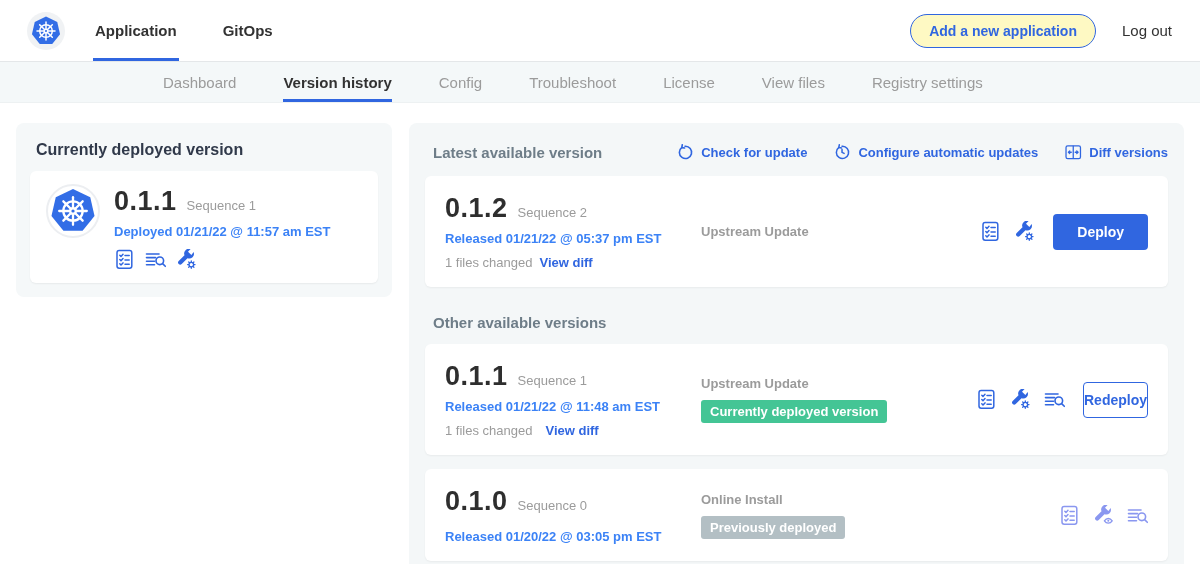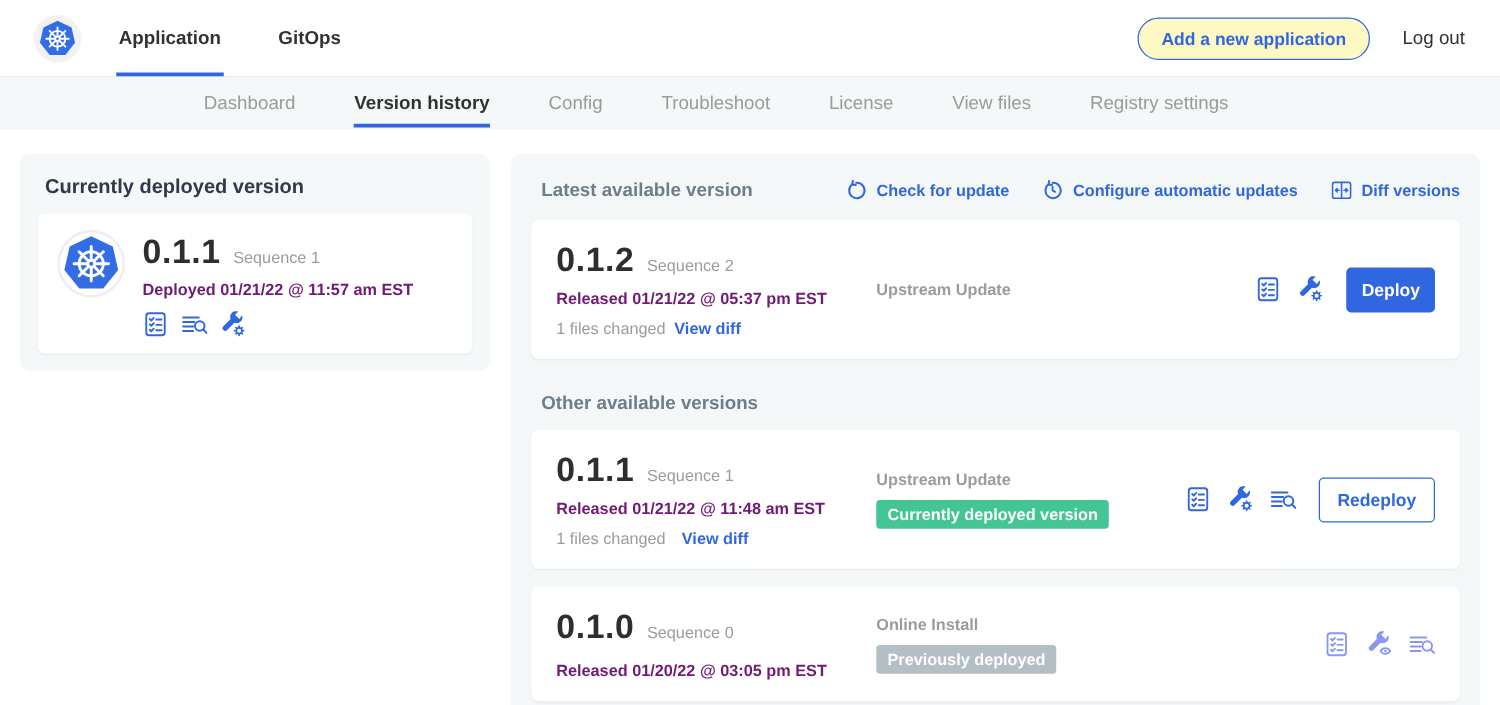--- a/index.html
+++ b/index.html
@@ -39,21 +39,21 @@
   .deployed-card { background:#fff; border-radius:6px; box-shadow:0 1px 2px rgba(0,0,0,.06);
     padding:13px 16px; display:flex; align-items:flex-start; }
   .deployed-logo { width:54px; height:54px; border-radius:50%; border:2px solid #eceef1;
     display:flex; align-items:center; justify-content:center; flex:none; background:#fff; }
   .deployed-logo svg { width:46px; height:46px; }
   .deployed-info { margin-left:14px; padding-top:2px; }
 
   .ver-row { display:flex; align-items:baseline; }
   .ver-num { font-size:27px; font-weight:700; color:#2e2e2e; letter-spacing:.5px; }
   .ver-seq { font-size:13px; color:#9b9b9b; margin-left:10px; }
-  .ver-date { font-size:13px; font-weight:600; color:#701a75; margin-top:7px; }
+  .ver-date { font-size:13px; font-weight:600; color:#3b82f6; margin-top:7px; }
   .ver-files { font-size:13px; color:#9b9b9b; margin-top:9px; display:flex; align-items:center; }
   .link { color:#3066e0; font-weight:700; cursor:pointer; text-decoration:none; }
   .ver-files .link { margin-left:7px; }
 
   .icon-row { display:flex; align-items:center; gap:10px; margin-top:10px; color:#3066e0; }
   .icon { display:inline-flex; cursor:pointer; color:#3066e0; }
   .icon svg { width:21px; height:21px; }
   .icon.muted { color:#8a97f0; }
 
   
@@ -70,24 +70,24 @@
     padding:17px 20px; display:flex; align-items:center; }
   .vc-left { width:256px; flex:none; }
   .vc-mid { flex:1; align-self:center; }
   .vc-source { font-size:13px; font-weight:700; color:#9b9b9b; }
   .badge { display:inline-block; margin-top:9px; padding:4px 9px; border-radius:3px;
     font-size:13px; font-weight:700; color:#fff; }
   .badge.green { background:#44c595; }
   .badge.gray  { background:#b3bfc4; }
   .vc-actions { flex:none; display:flex; align-items:center; gap:13px; }
   .btn-primary { background:#3066e0; color:#fff; border:none; border-radius:4px;
-    font-size:14px; font-weight:700; padding:10px 12px; margin-left:5px; cursor:pointer;
+    font-size:14px; font-weight:700; padding:10px 24px; margin-left:5px; cursor:pointer;
     font-family:"Liberation Sans", sans-serif; }
   .btn-outline { background:#fff; color:#3066e0; border:1px solid #3066e0; border-radius:4px;
-    font-size:14px; font-weight:700; padding:9px 14px; margin-left:5px; cursor:pointer;
+    font-size:14px; font-weight:700; padding:9px 0; margin-left:5px; cursor:pointer;
     font-family:"Liberation Sans", sans-serif; }
   .other-header { font-size:15px; color:#6e7d88; font-weight:600; margin:27px 0 13px 8px; }
   .card-gap { margin-bottom:14px; }
 </style>
 </head>
 <body>
 
 <svg width="0" height="0" style="position:absolute">
   <defs>
     <g id="k8s-logo">

